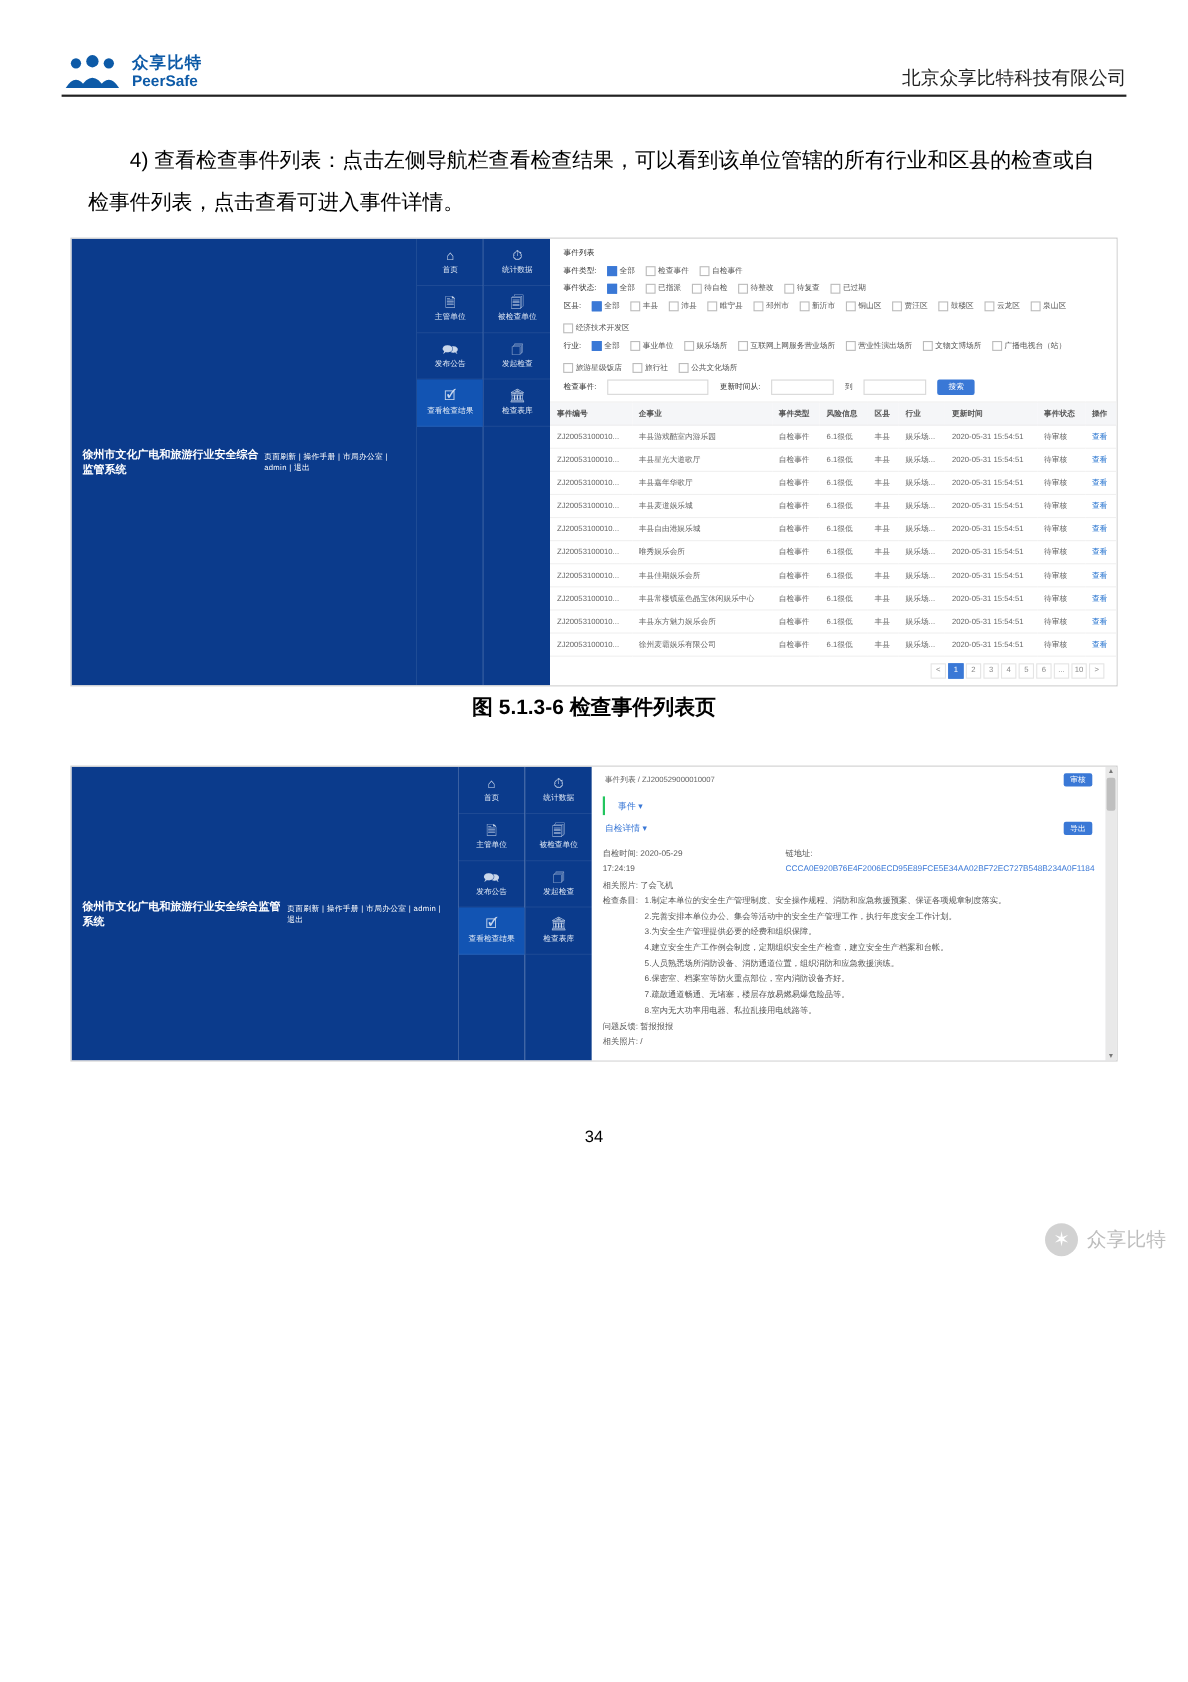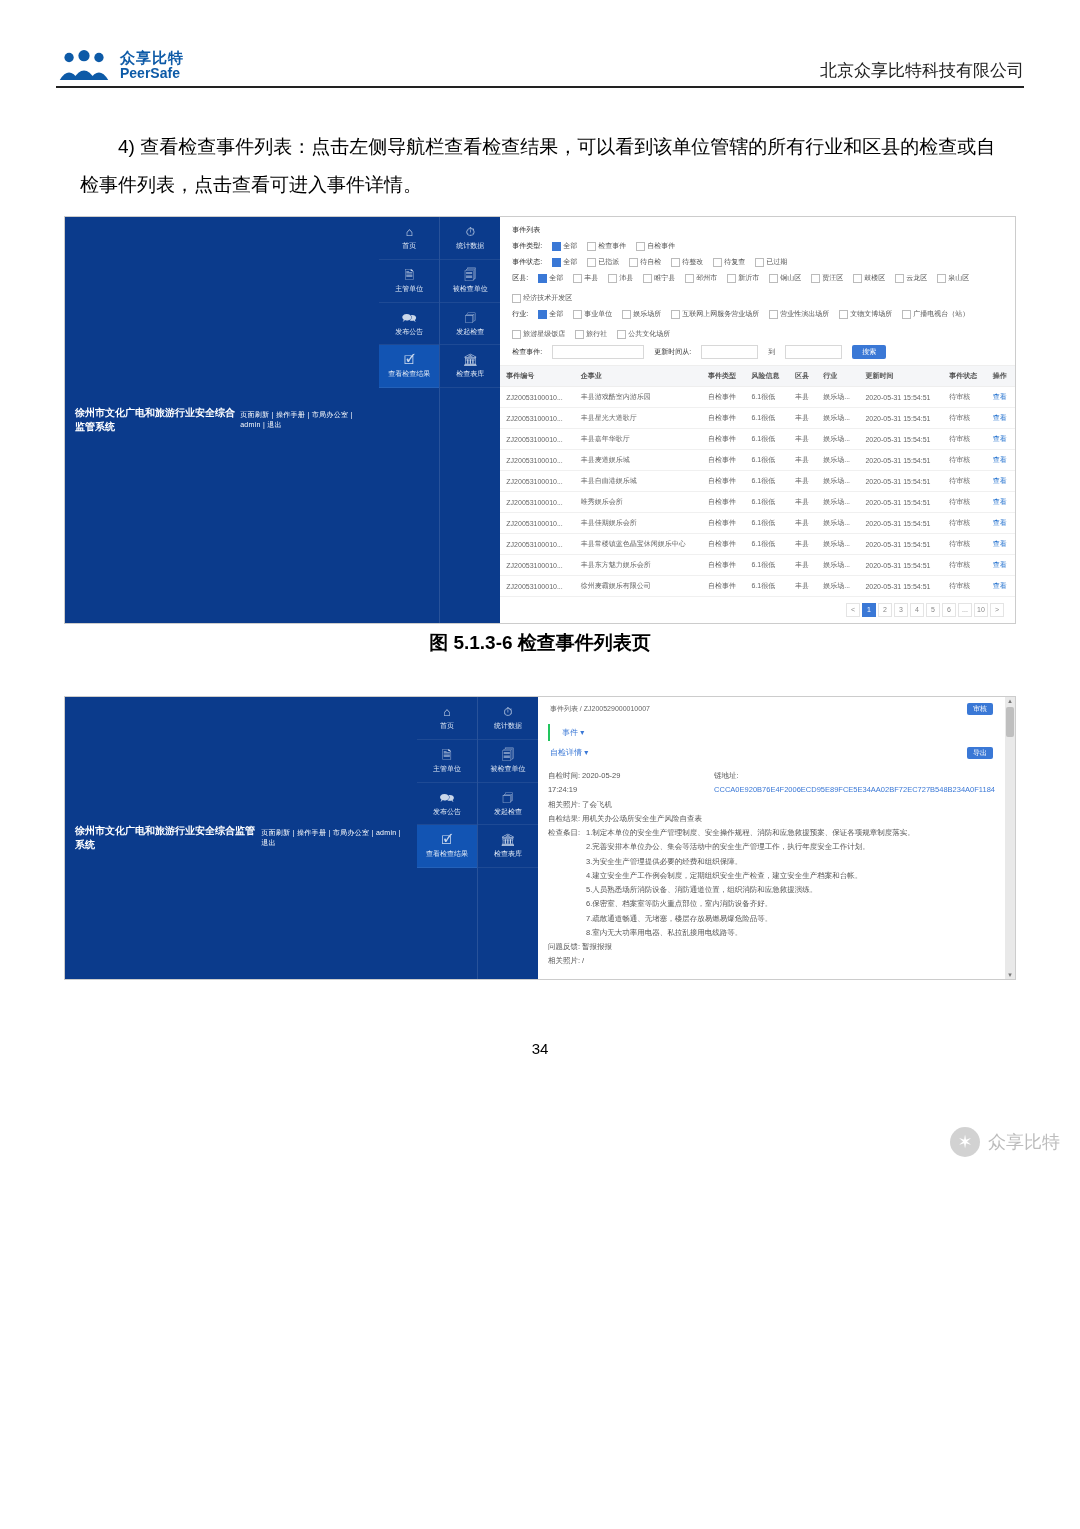--- a/index.html
+++ b/index.html
@@ -322,21 +322,20 @@
           <div class="bc-row" style="padding-top:0;">
             <span class="section-head" style="margin:0;border:none;padding-left:0">自检详情 ▾</span>
             <span class="btn-mini">导出</span>
           </div>
           <div class="detail-block">
             <div class="kvs">
               <div><span>自检时间:</span> <span>2020-05-29 17:24:19</span></div>
               <div><span>链地址:</span> <span style="color:#3a78d6">CCCA0E920B76E4F2006ECD95E89FCE5E34AA02BF72EC727B548B234A0F1184</span></div>
             </div>
             <div><span>相关照片:</span> <span>了会飞机</span></div>
-            <div><span>自检结果:</span> <span>用机关办公场所安全生产风险自查表</span></div>
             <div style="display:flex;gap:6px;">
               <div style="white-space:nowrap">检查条目:</div>
               <div id="items2" style="max-width:340px;">
                   <div>1.制定本单位的安全生产管理制度、安全操作规程、消防和应急救援预案、保证各项规章制度落实。</div>
                   <div>2.完善安排本单位办公、集会等活动中的安全生产管理工作，执行年度安全工作计划。</div>
                   <div>3.为安全生产管理提供必要的经费和组织保障。</div>
                   <div>4.建立安全生产工作例会制度，定期组织安全生产检查，建立安全生产档案和台帐。</div>
                   <div>5.人员熟悉场所消防设备、消防通道位置，组织消防和应急救援演练。</div>
                   <div>6.保密室、档案室等防火重点部位，室内消防设备齐好。</div>
                   <div>7.疏散通道畅通、无堵塞，楼层存放易燃易爆危险品等。</div>

